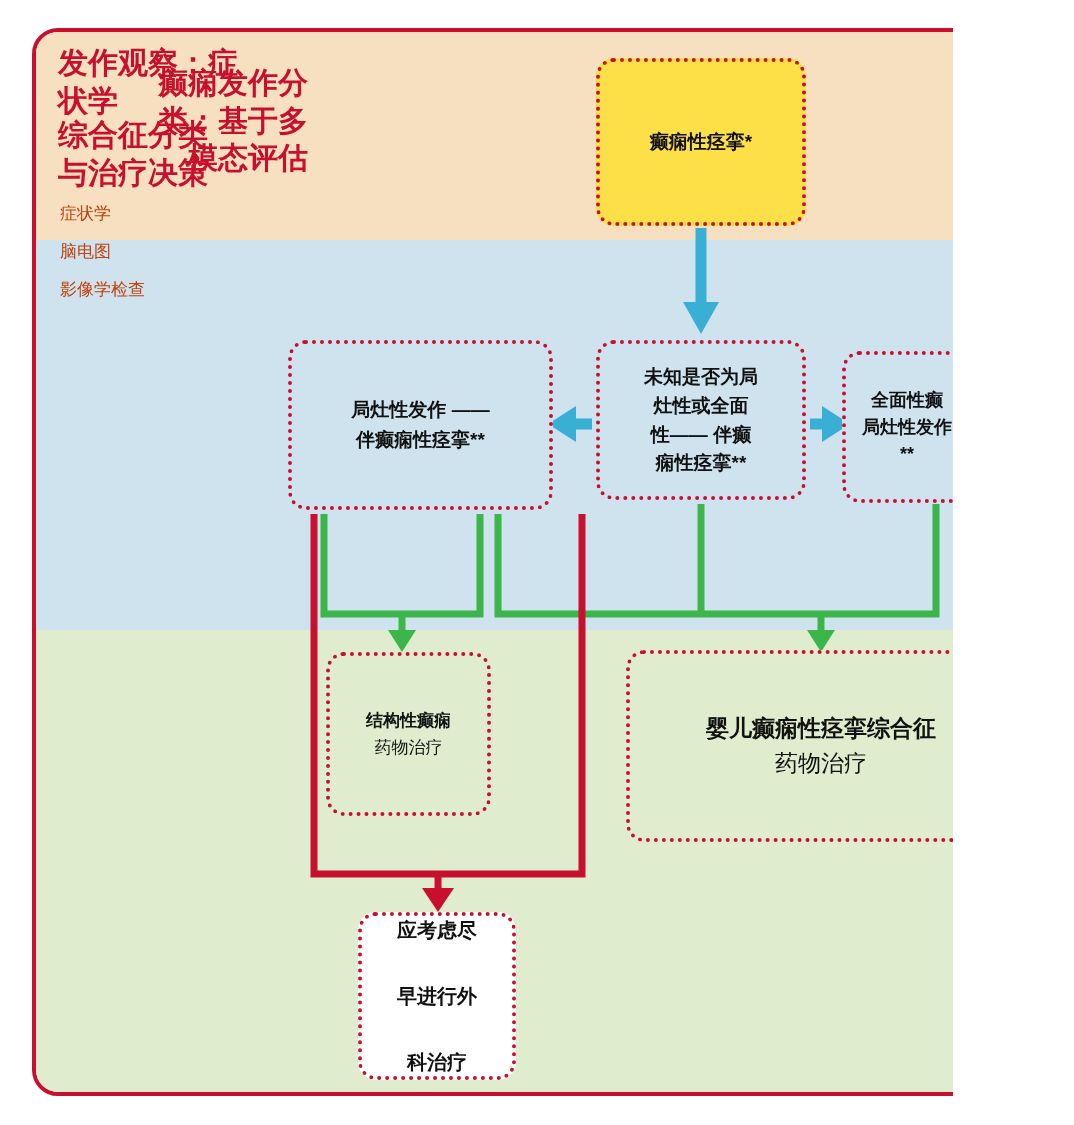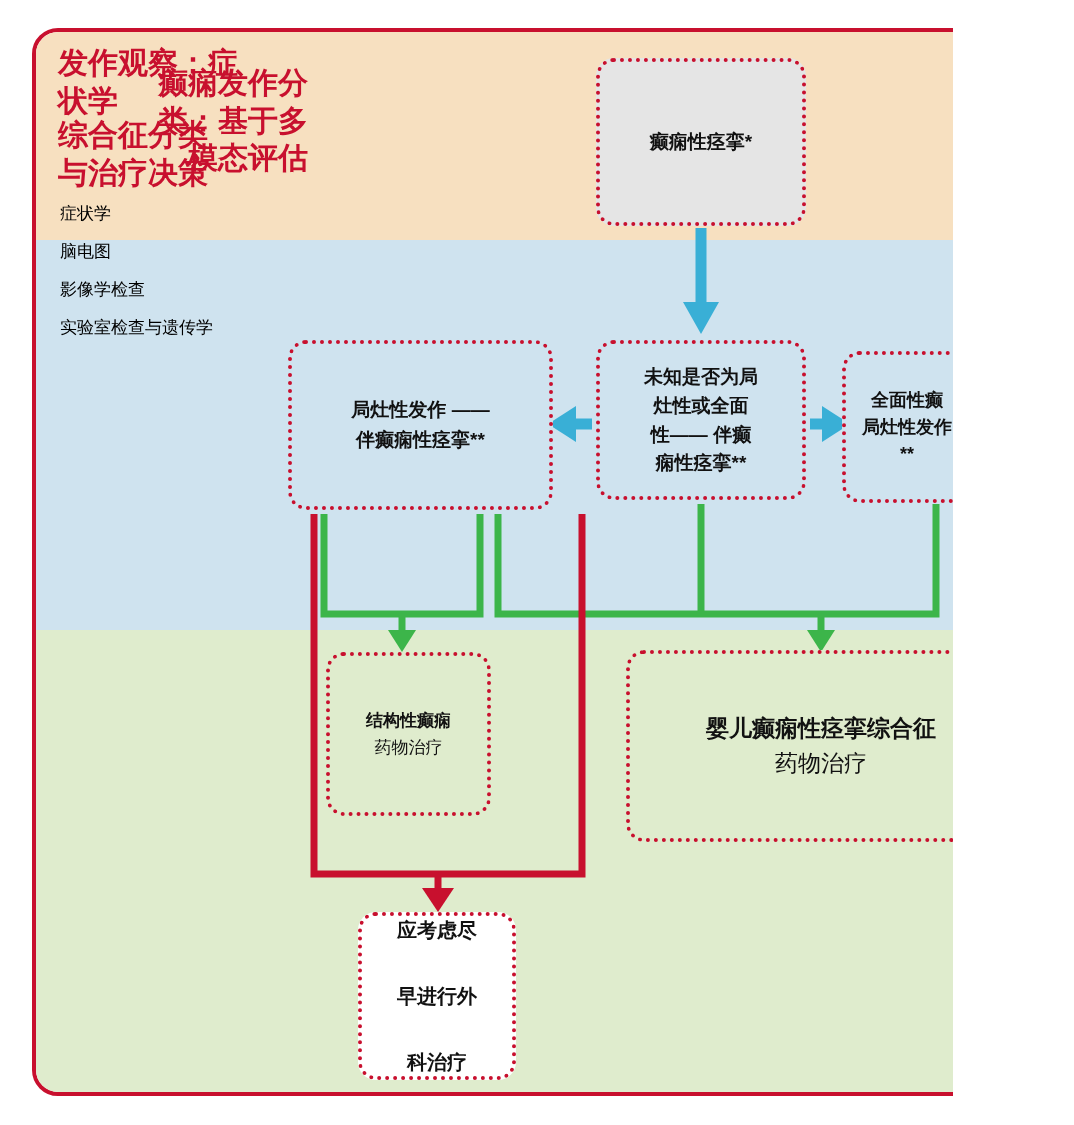--- a/index.html
+++ b/index.html
@@ -63,21 +63,21 @@
     font-size: 30px;
     width: 260px;
   }
   .band2-sublist {
     position: absolute;
     left: 24px;
     top: 170px;
     width: 270px;
   }
   .band2-sublist div {
-    color: #000000;
+    color: #c2410c;
     font-size: 17px;
     margin-bottom: 15px;
     font-weight: normal;
   }
 
   
   .dbox {
     position: absolute;
     box-sizing: border-box;
     border: 4px dotted #c8102e;
@@ -88,21 +88,21 @@
     text-align: center;
     color: #111111;
     padding: 6px 8px;
   }
   .dbox .line-strong { font-weight: bold; }
   .dbox .line-normal { font-weight: normal; }
 
   #box-spasms {
     left: 560px; top: 26px; width: 210px; height: 168px;
     font-size: 19px; font-weight: bold;
-    background: #e5e5e5;
+    background: #fde047;
   }
   #box-unknown {
     left: 560px; top: 308px; width: 210px; height: 160px;
     font-size: 19px; font-weight: bold; line-height: 1.45;
     background: #cfe3ef;
   }
   #box-focal {
     left: 252px; top: 308px; width: 265px; height: 170px;
     font-size: 19px; font-weight: bold; line-height: 1.5;
     background: #cfe3ef;
@@ -154,21 +154,20 @@
     <div class="band-title" id="band1-title">发作观察：症
 状学</div>
 
     <div class="band-title" id="band2-title">癫痫发作分
 类：基于多
 模态评估</div>
     <div class="band2-sublist">
       <div>症状学</div>
       <div>脑电图</div>
       <div>影像学检查</div>
-      <div>实验室检查与遗传学</div>
     </div>
 
     <div class="band-title" id="band3-title">综合征分类
 与治疗决策</div>
 
     <svg class="overlay" viewBox="0 0 1010 1068">
 
       <path d="M665 196 L665 272" stroke="#39afd6" stroke-width="11" fill="none"></path>
       <polygon points="647,270 683,270 665,302" fill="#39afd6"></polygon>
 

